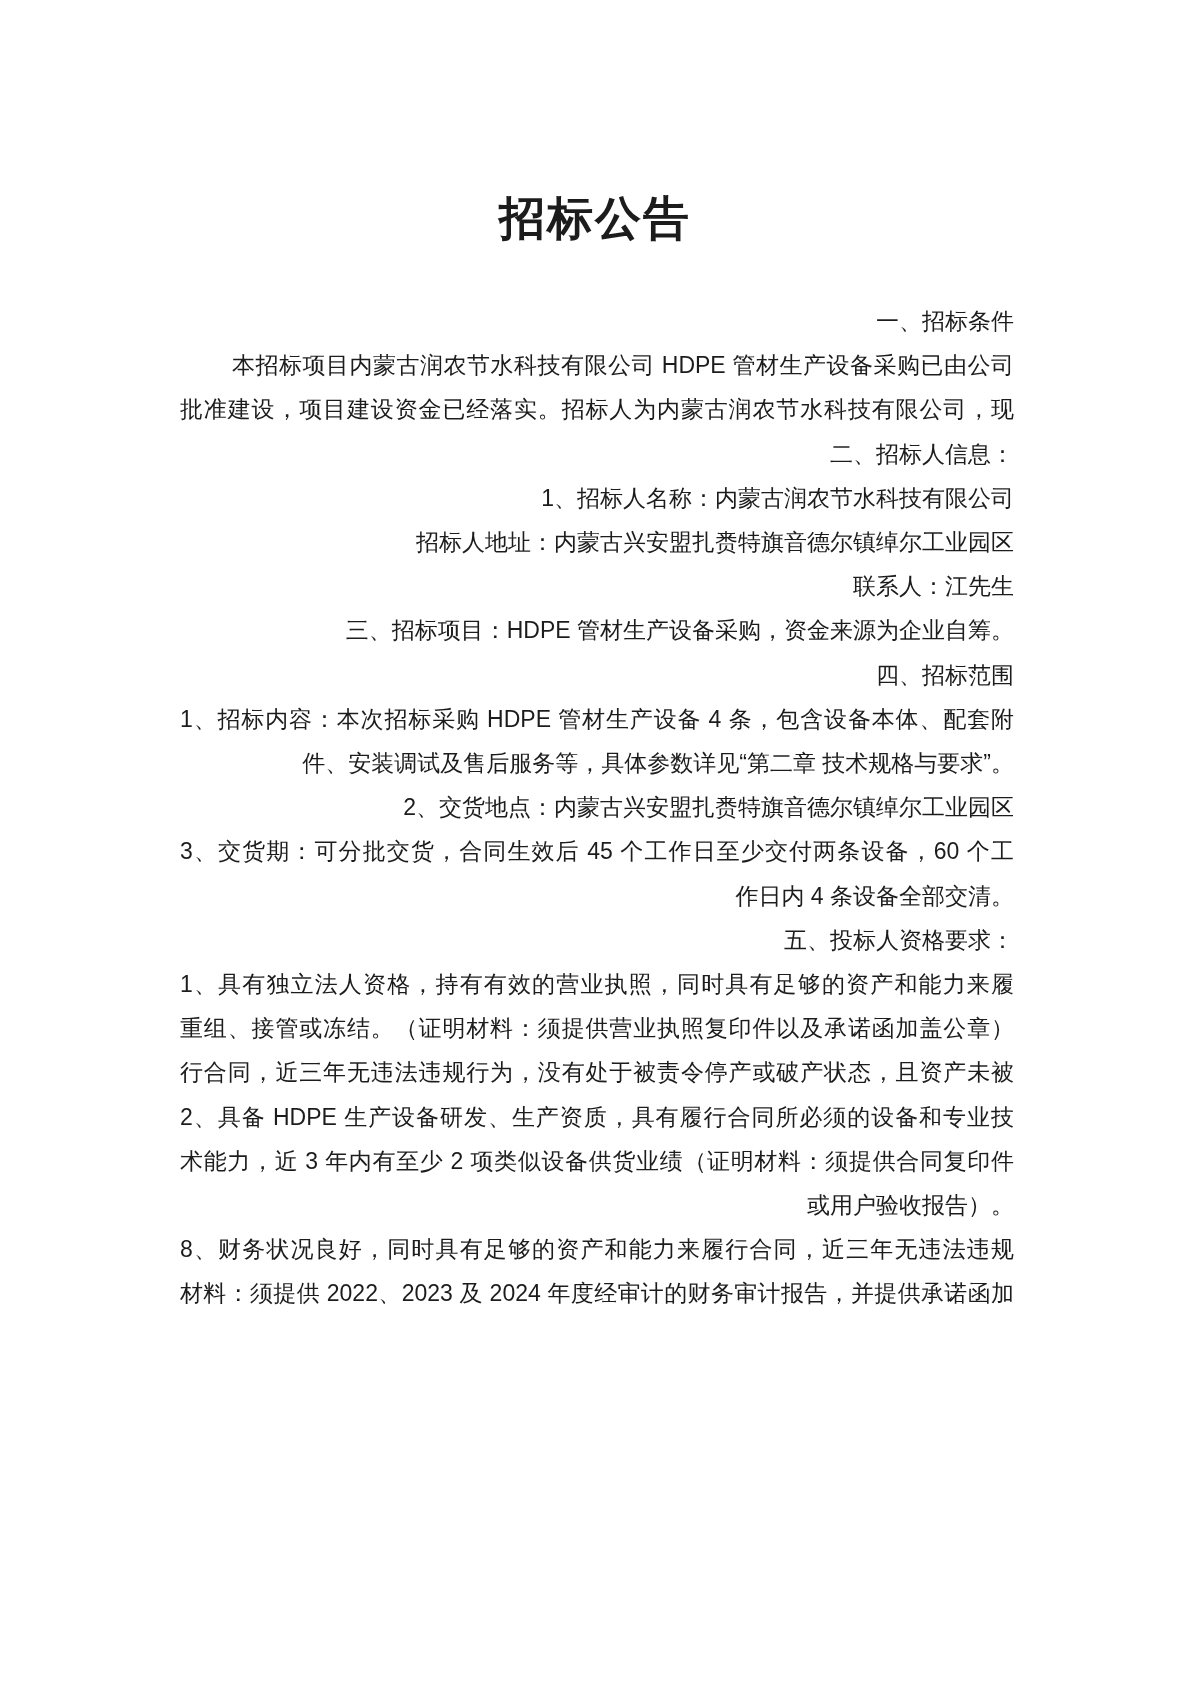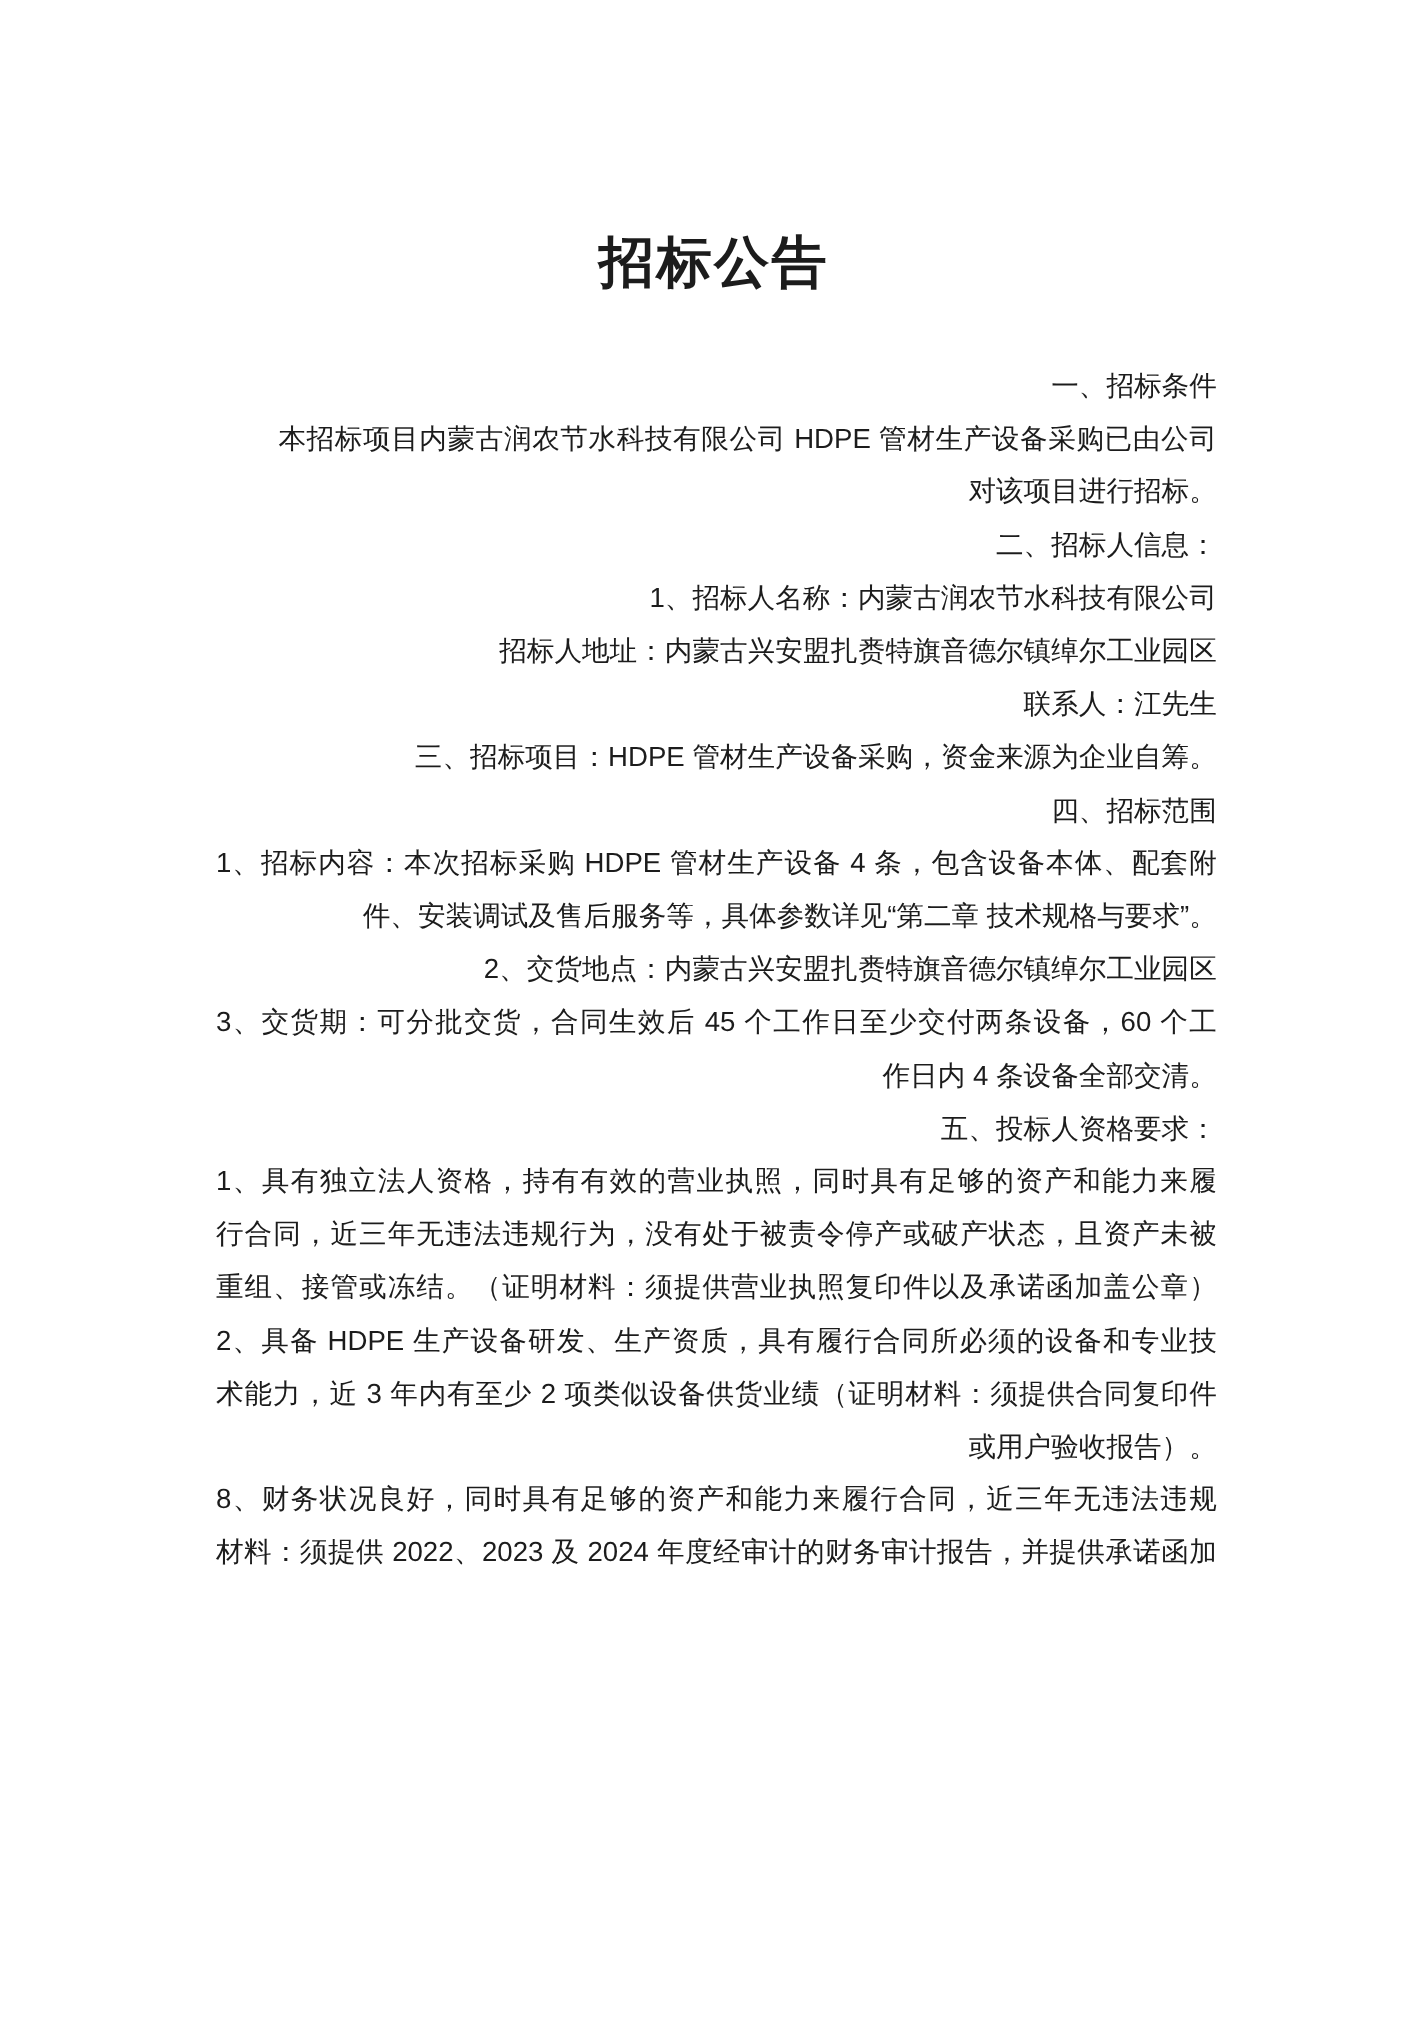--- a/index.html
+++ b/index.html
@@ -45,35 +45,35 @@
   }
 </style>
 </head>
 <body>
 
 <div class="page" style="color: rgb(28, 28, 28); background: rgb(255, 255, 255);">
   <h1 class="doc-title">招标公告</h1>
   <div class="doc-body">
       <p class="doc-line"><span>一、招标条件</span></p>
       <p class="doc-line justify" style="text-indent: 52px;"><span>本招标项目内蒙古润农节水科技有限公司 HDPE 管材生产设备采购已由公司</span></p>
-      <p class="doc-line"><span>对该项目进行招标。</span></p>
+      <p class="doc-line justify"><span>批准建设，项目建设资金已经落实。招标人为内蒙古润农节水科技有限公司，现</span></p>
       <p class="doc-line"><span>二、招标人信息：</span></p>
       <p class="doc-line"><span>1、招标人名称：内蒙古润农节水科技有限公司</span></p>
       <p class="doc-line"><span>招标人地址：内蒙古兴安盟扎赉特旗音德尔镇绰尔工业园区</span></p>
       <p class="doc-line"><span>联系人：江先生</span></p>
       <p class="doc-line"><span>三、招标项目：HDPE 管材生产设备采购，资金来源为企业自筹。</span></p>
       <p class="doc-line"><span>四、招标范围</span></p>
       <p class="doc-line justify"><span>1、招标内容：本次招标采购 HDPE 管材生产设备 4 条，包含设备本体、配套附</span></p>
       <p class="doc-line"><span>件、安装调试及售后服务等，具体参数详见“第二章 技术规格与要求”。</span></p>
       <p class="doc-line"><span>2、交货地点：内蒙古兴安盟扎赉特旗音德尔镇绰尔工业园区</span></p>
       <p class="doc-line justify"><span>3、交货期：可分批交货，合同生效后 45 个工作日至少交付两条设备，60 个工</span></p>
       <p class="doc-line"><span>作日内 4 条设备全部交清。</span></p>
       <p class="doc-line"><span>五、投标人资格要求：</span></p>
       <p class="doc-line justify"><span>1、具有独立法人资格，持有有效的营业执照，同时具有足够的资产和能力来履</span></p>
+      <p class="doc-line justify"><span>重组、接管或冻结。（证明材料：须提供营业执照复印件以及承诺函加盖公章）</span></p>
       <p class="doc-line justify"><span>行合同，近三年无违法违规行为，没有处于被责令停产或破产状态，且资产未被</span></p>
-      <p class="doc-line justify"><span>重组、接管或冻结。（证明材料：须提供营业执照复印件以及承诺函加盖公章）</span></p>
       <p class="doc-line justify"><span>2、具备 HDPE 生产设备研发、生产资质，具有履行合同所必须的设备和专业技</span></p>
       <p class="doc-line justify"><span>术能力，近 3 年内有至少 2 项类似设备供货业绩（证明材料：须提供合同复印件</span></p>
       <p class="doc-line"><span>或用户验收报告）。</span></p>
       <p class="doc-line justify"><span>8、财务状况良好，同时具有足够的资产和能力来履行合同，近三年无违法违规</span></p>
       <p class="doc-line justify"><span>材料：须提供 2022、2023 及 2024 年度经审计的财务审计报告，并提供承诺函加</span></p>
     </div>
 </div>
 
 </body></html>

